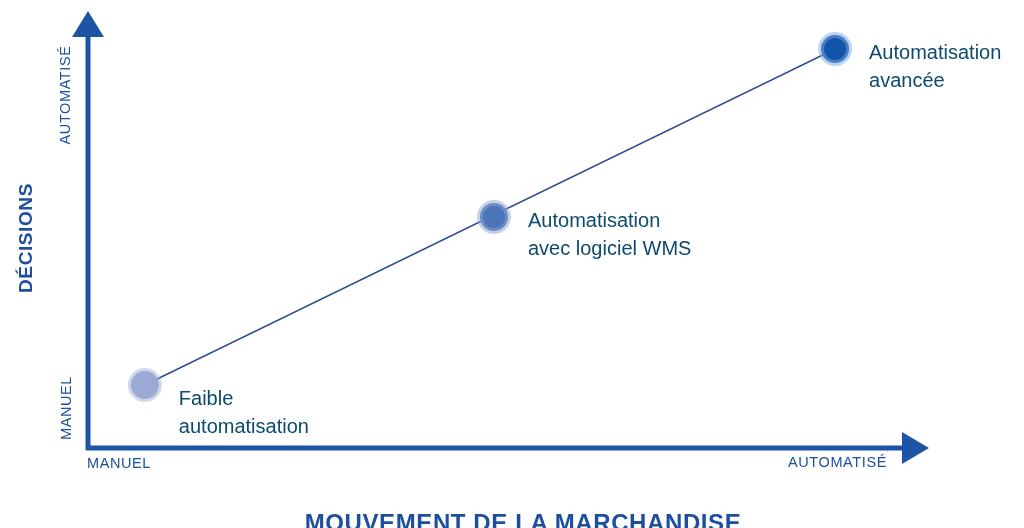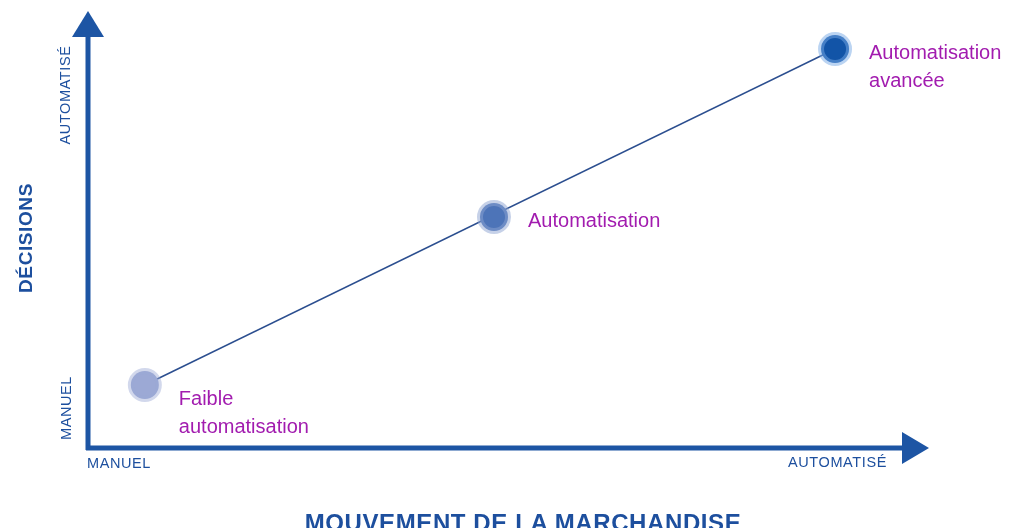--- a/index.html
+++ b/index.html
@@ -43,21 +43,21 @@
   .x-axis-title {
     top: 509px;
     left: 523px;
     transform: translateX(-50%);
     font-size: 24px;
   }
   .point-label {
     position: absolute;
     font-size: 20px;
     line-height: 28px;
-    color: #a21caf;
+    color: #0c4a6e;
     white-space: nowrap;
   }
 </style>
 </head>
 <body>
 
 <div class="stage">
 
   <svg width="1024" height="528" viewBox="0 0 1024 528">
 
@@ -88,20 +88,21 @@
 
   <div class="lbl axis-title x-axis-title">MOUVEMENT DE LA MARCHANDISE</div>
 
   <div class="point-label" id="point-label-0" style="left: 178.84px; top: 384px;">
     <span>Faible</span><br>
     <span>automatisation</span>
   </div>
 
   <div class="point-label" id="point-label-1" style="left: 528px; top: 206px;">
     <span>Automatisation</span><br>
+    <span>avec logiciel WMS</span>
   </div>
 
   <div class="point-label" id="point-label-2" style="left: 869.04px; top: 38px;">
     <span>Automatisation</span><br>
     <span>avancée</span>
   </div>
 
 </div>
 
 </body></html>

